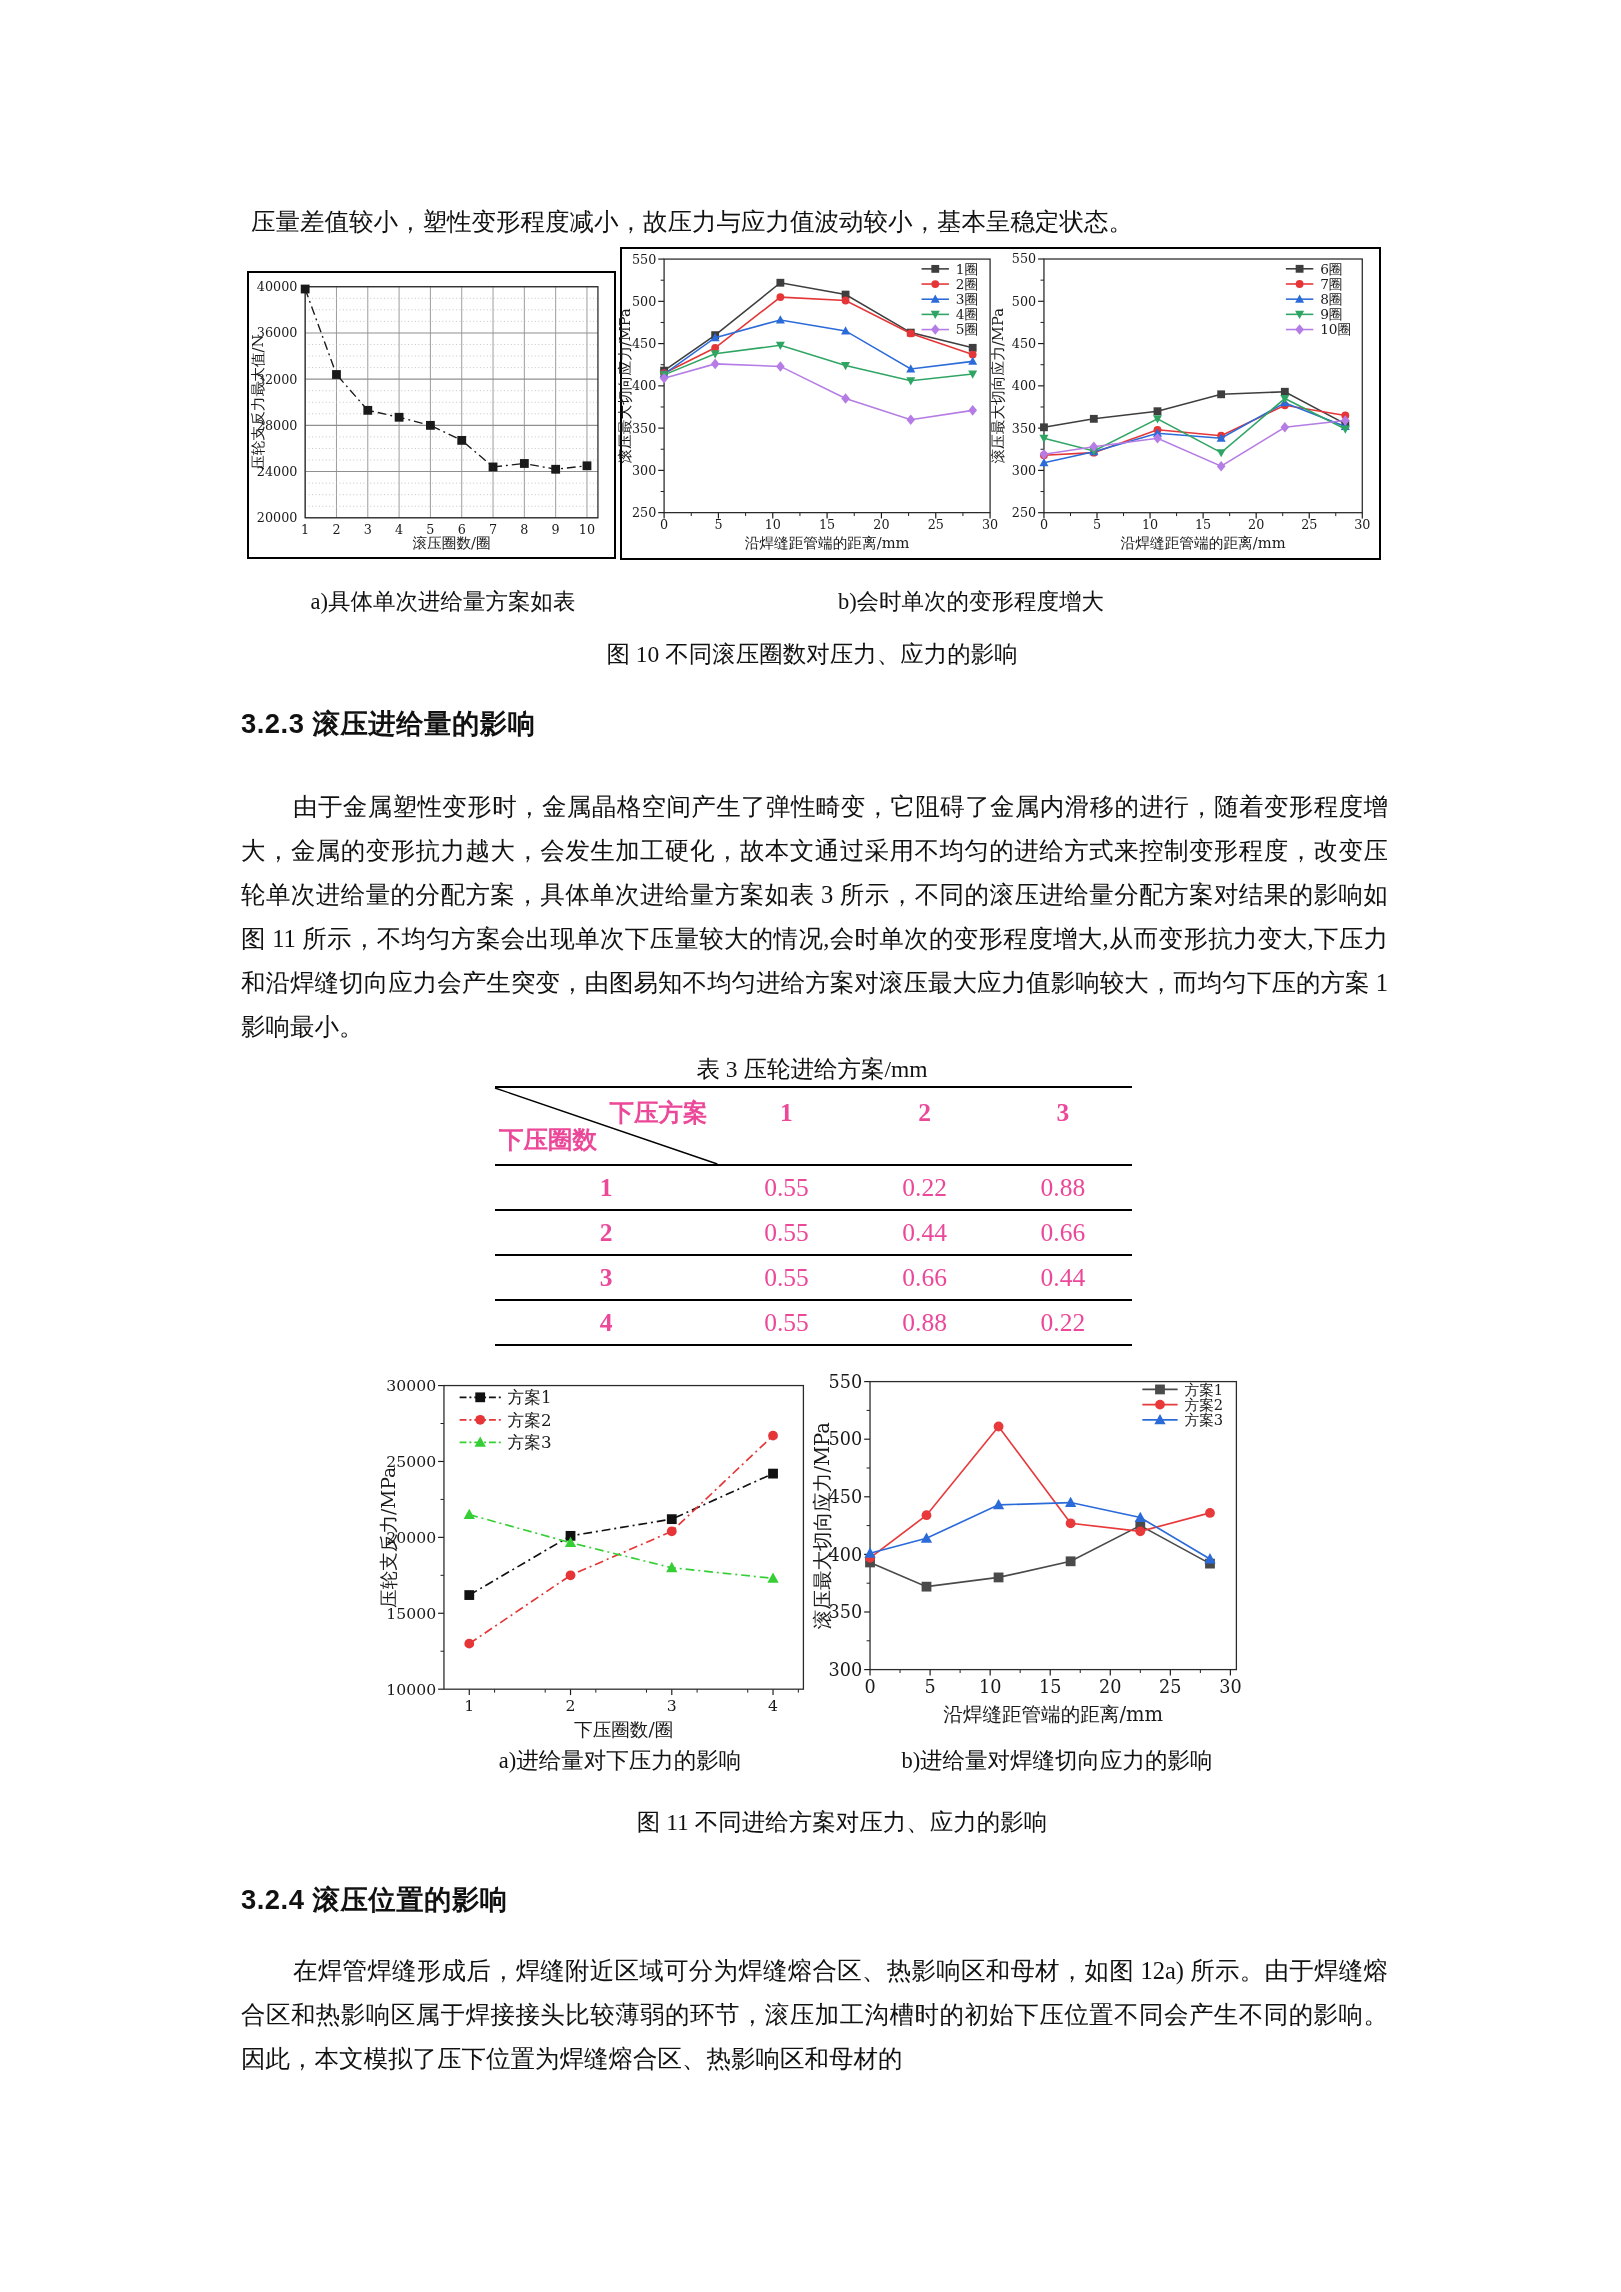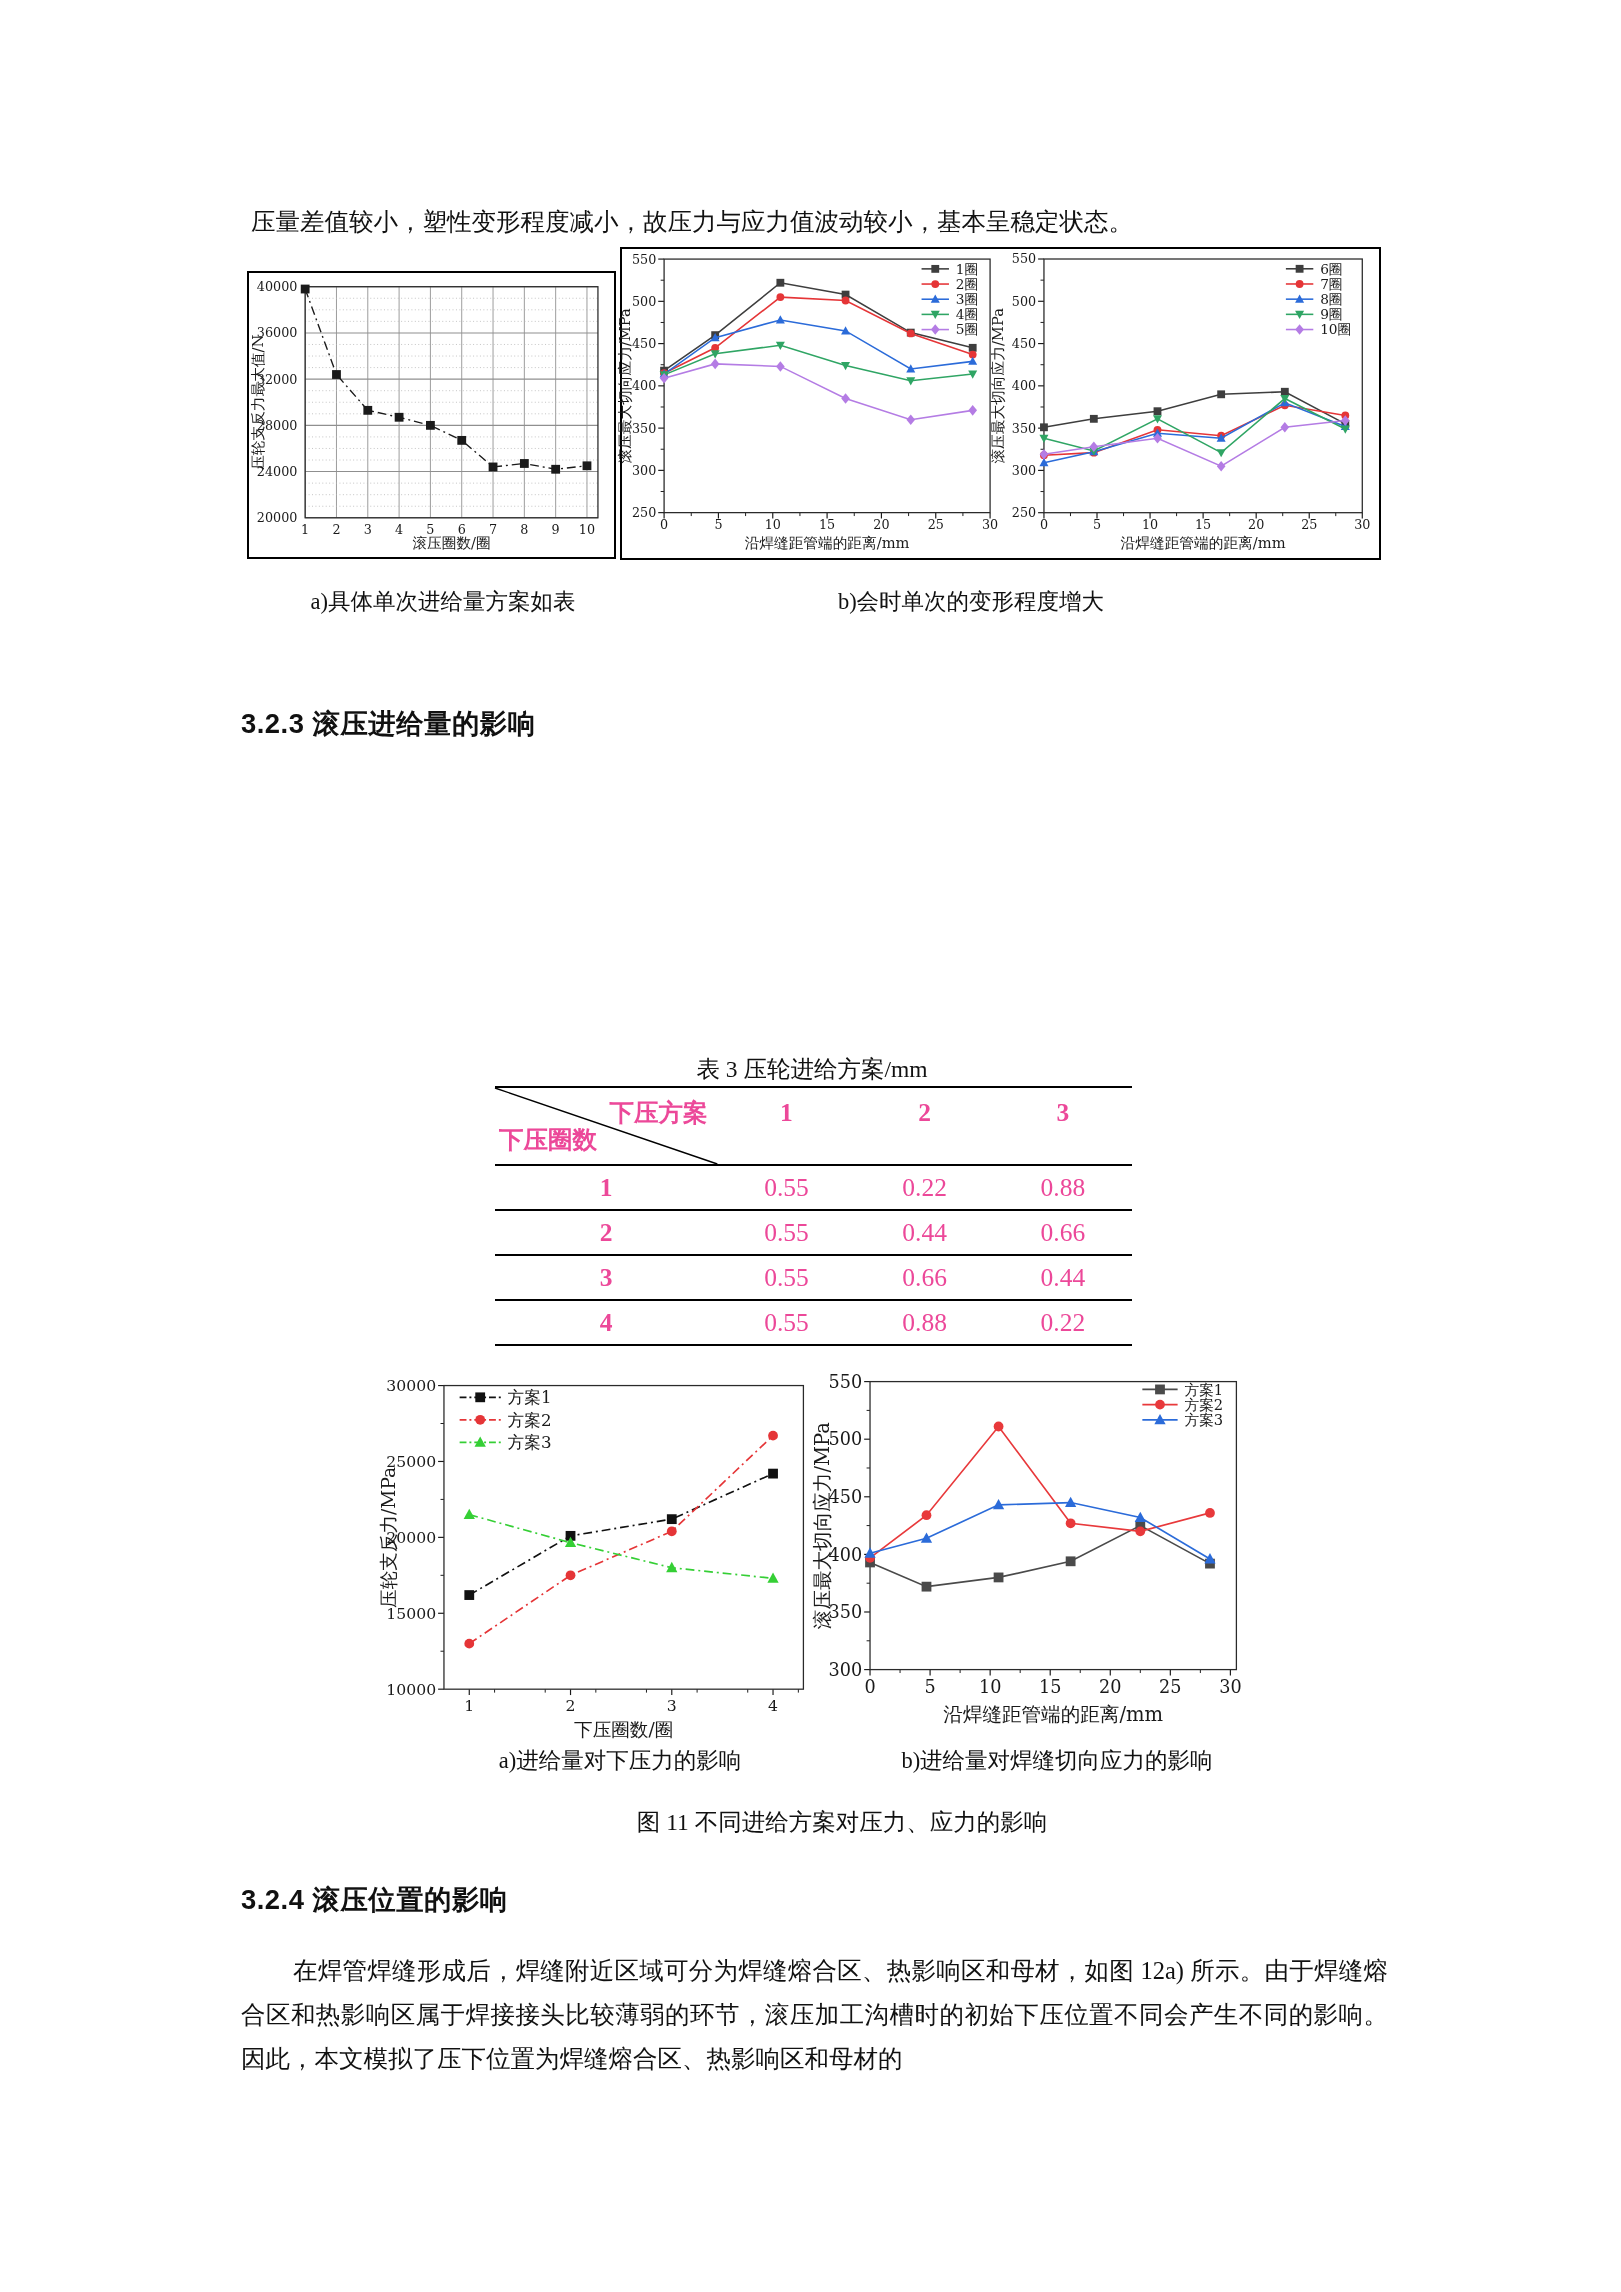--- a/index.html
+++ b/index.html
@@ -290,22 +290,24 @@
         <line x1="298" x2="326" y1="66.5" y2="66.5" stroke="#2fa564" stroke-width="1.6"></line>
         <polygon points="312,71.3 316.6,62.9 307.4,62.9" fill="#2fa564"></polygon>
         <text x="333" y="66.5" font-size="14" text-anchor="start" dy="0.35em">9圈</text>
         <line x1="298" x2="326" y1="82" y2="82" stroke="#b47ce4" stroke-width="1.6"></line>
         <polygon points="312,76.6 316.4,82 312,87.4 307.6,82" fill="#b47ce4"></polygon>
         <text x="333" y="82" font-size="14" text-anchor="start" dy="0.35em">10圈</text>
       </svg>
   </div>
   <div class="abs caption" style="left:247px;top:586px;width:392px;">a)具体单次进给量方案如表</div>
   <div class="abs caption" style="left:716px;top:586px;width:510px;">b)会时单次的变形程度增大</div>
+  <div class="abs fig-caption" style="left:242px;top:638px;width:1140px;">图 10 不同滚压圈数对压力、应力的影响</div>
 
   <div class="abs heading" style="left:241px;top:706px;">3.2.3 滚压进给量的影响</div>
+  <div class="abs body-text para" style="left:241px;top:785px;width:1147px;">由于金属塑性变形时，金属晶格空间产生了弹性畸变，它阻碍了金属内滑移的进行，随着变形程度增大，金属的变形抗力越大，会发生加工硬化，故本文通过采用不均匀的进给方式来控制变形程度，改变压轮单次进给量的分配方案，具体单次进给量方案如表 3 所示，不同的滚压进给量分配方案对结果的影响如图 11 所示，不均匀方案会出现单次下压量较大的情况,会时单次的变形程度增大,从而变形抗力变大,下压力和沿焊缝切向应力会产生突变，由图易知不均匀进给方案对滚压最大应力值影响较大，而均匀下压的方案 1 影响最小。</div>
 
   <div class="abs fig-caption" style="left:242px;top:1053px;width:1140px;">表 3 压轮进给方案/mm</div>
   <table class="t3 abs" style="left:495px;top:1086px;width:637px;">
     <tbody>
       <tr class="hdr-row rule-top">
         <th class="corner">
           <svg class="diag" viewBox="0 0 226 80" preserveAspectRatio="none">
             <line x1="0" y1="0" x2="226" y2="80" stroke="#000" stroke-width="1.4" vector-effect="non-scaling-stroke"></line>
           </svg>
           <span class="corner-top">下压方案</span>

